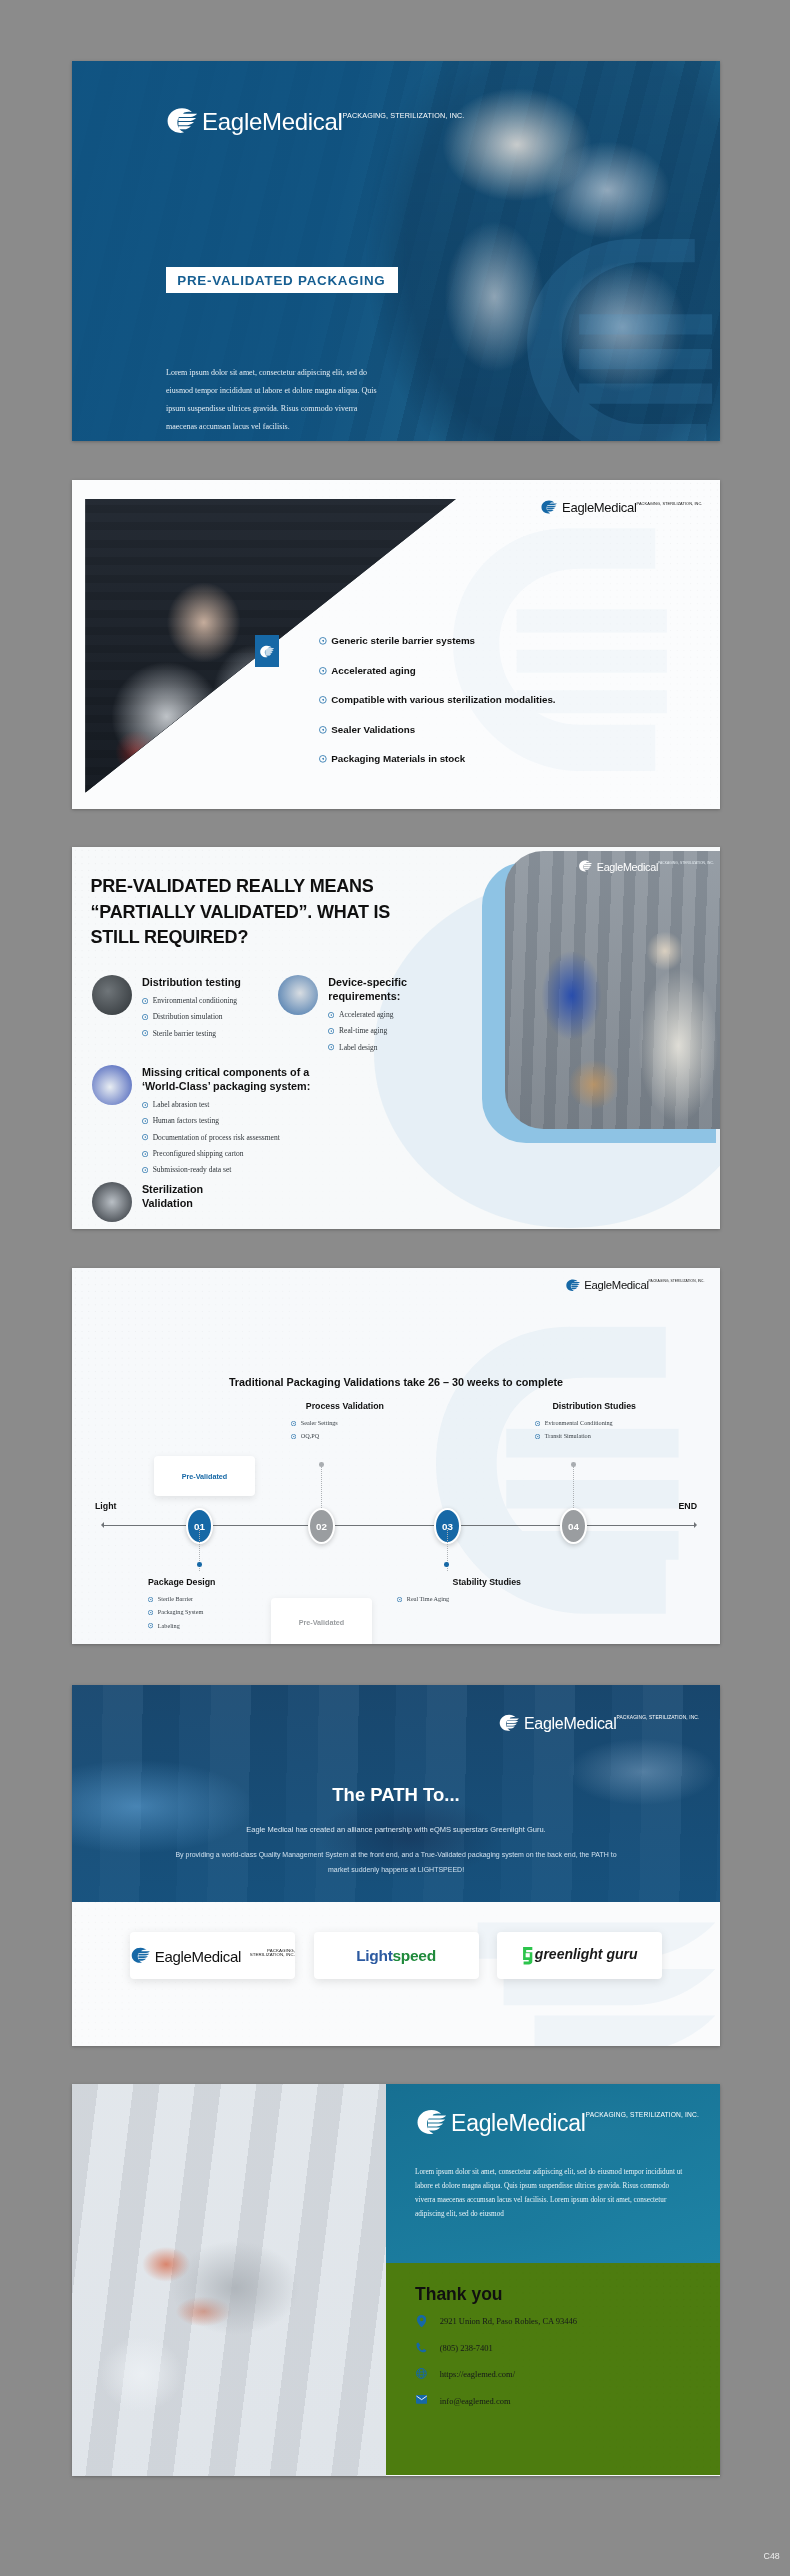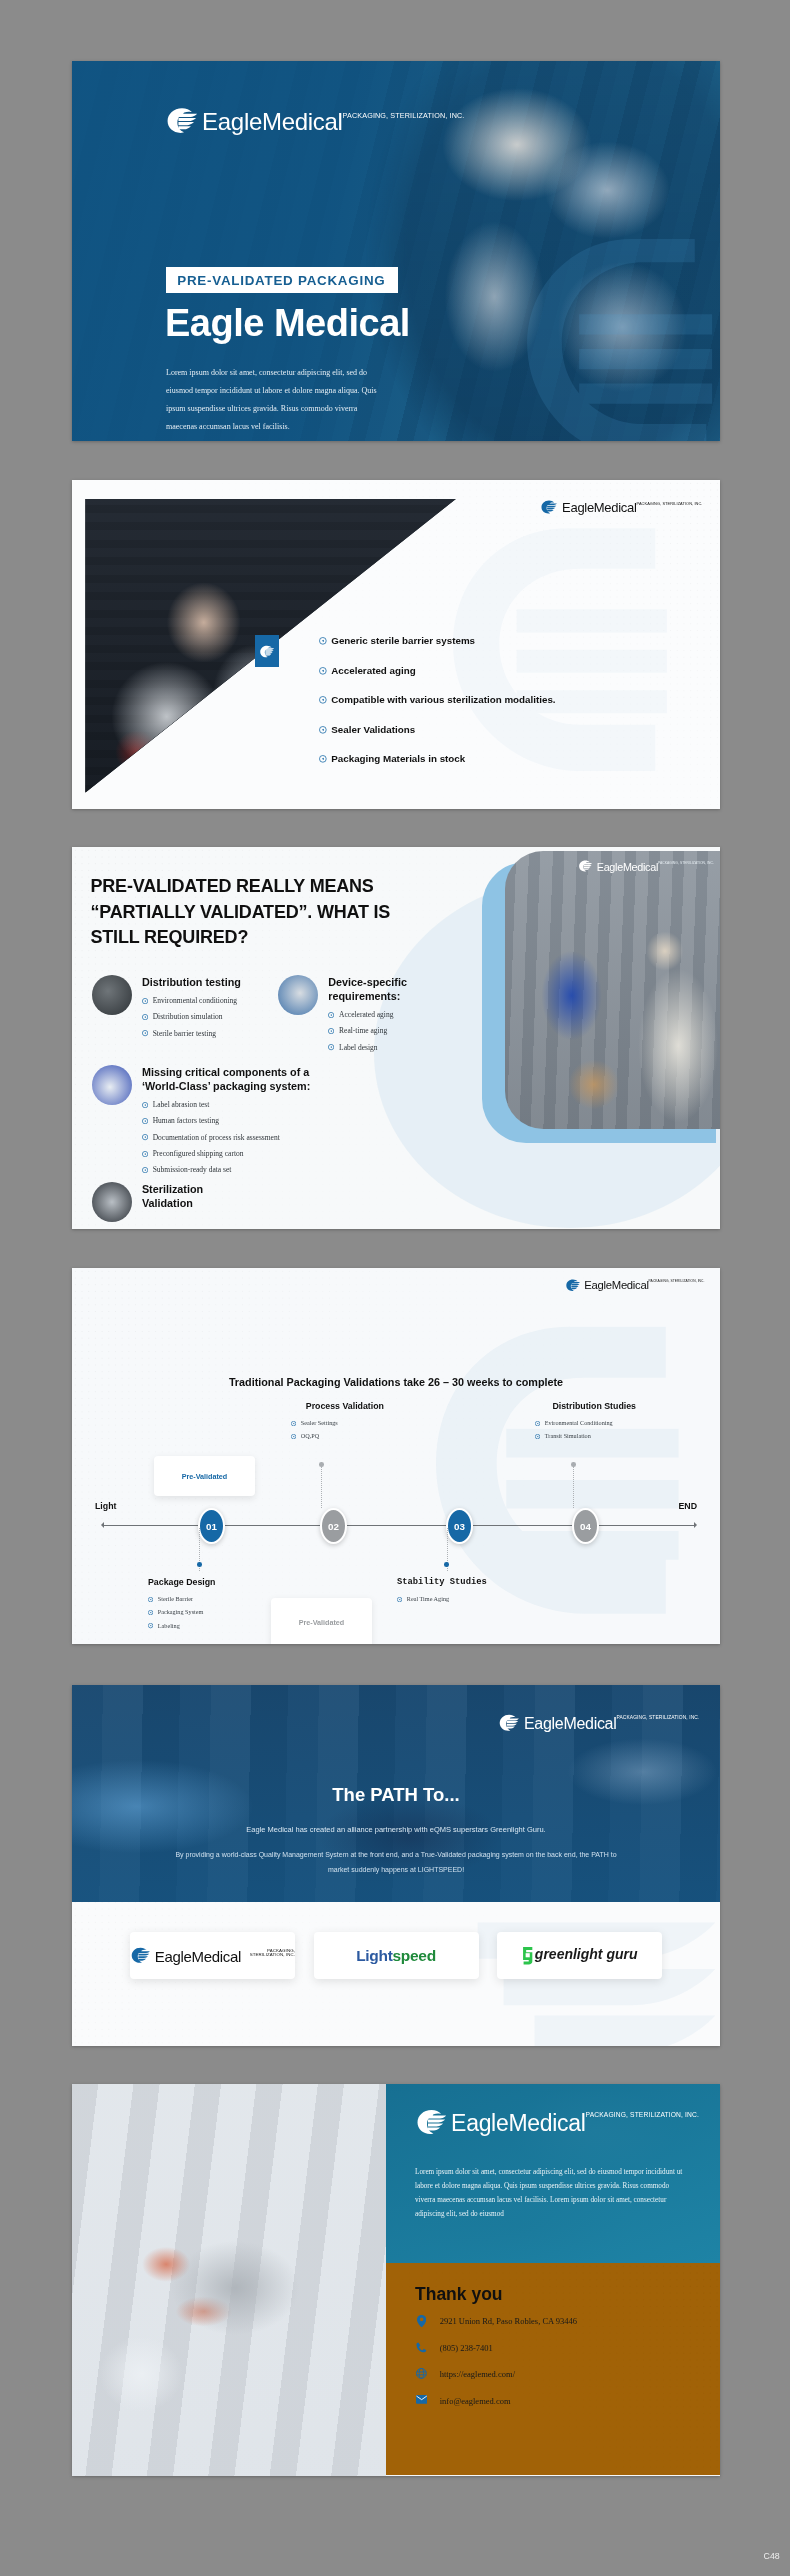--- a/index.html
+++ b/index.html
@@ -130,21 +130,21 @@
   .s4-title{ position:absolute; left:0; right:0; top:36px; text-align:center; font-size:20px; font-weight:700; color:#111; }
   .s4-sub{ position:absolute; left:0; right:0; top:108px; text-align:center; font-size:10.8px; font-weight:700; color:#111; }
   .s4-axis{ position:absolute; left:32px; right:26px; top:257px; height:1px; background:#6f7377; }
   .s4-axis:before,.s4-axis:after{ content:""; position:absolute; top:-2.6px; border:3.1px solid transparent; }
   .s4-axis:before{ left:-6.2px; border-right-color:#6f7377; }
   .s4-axis:after{ right:-6.2px; border-left-color:#6f7377; }
   .s4-start{ position:absolute; left:23px; top:233px; font-size:8.8px; font-weight:700; color:#111; }
   .s4-end{ position:absolute; right:23px; top:233px; font-size:8.8px; font-weight:700; color:#111; }
   .s4-node{ position:absolute; top:240px; width:27px; height:36px; border-radius:50%; border:2.6px solid #fff;
             display:flex; align-items:center; justify-content:center; color:#fff; font-size:9.8px; font-weight:700;
-            box-shadow:0 1.5px 5.2px rgba(0,0,0,.2);margin-left:12px; }
+            box-shadow:0 1.5px 5.2px rgba(0,0,0,.2); }
   .s4-node.on{ background:#1668a6; } .s4-node.off{ background:#9a9da0; }
   .s4-stem{ position:absolute; width:0; border-left:1px dotted #aeb2b6; }
   .s4-stem.up{ top:197px; height:43px; }
   .s4-stem.dn{ top:260px; height:43px; }
   .s4-cap{ position:absolute; width:4.6px; height:4.6px; border-radius:50%; }
   .s4-col{ position:absolute; width:124px; }
   .s4-col h4{ font-size:8.8px; font-weight:700; color:#111; margin-bottom:8.2px; text-align:right; }
   .s4-col li{ font-size:6.2px; color:#3c4349; margin-bottom:5.2px; font-family:"Liberation Serif", serif; }
   .s4-pv{ position:absolute; background:#fff; border-radius:4.1px; box-shadow:0 2.1px 7.2px rgba(0,0,0,.09);
           display:flex; align-items:center; justify-content:center; font-size:7.2px; font-weight:700; }
@@ -190,21 +190,21 @@
   #s6-blue{ position:absolute; left:314px; top:0; width:334px; height:179px; background:#1d7c9e; overflow:hidden; }
   #s6-blue:before{ content:""; position:absolute; inset:0;
     background:
       linear-gradient(160deg, rgba(22,110,145,.92), rgba(30,132,166,.9)),
       radial-gradient(ellipse 40% 40% at 62% 26%, rgba(150,195,215,.45), transparent 62%),
       radial-gradient(ellipse 50% 35% at 40% 80%, rgba(18,90,120,.6), transparent 66%);
   }
   .s6-logo{ position:absolute; left:29px; top:25px; z-index:2; }
   .s6-body{ position:absolute; left:29px; top:81px; width:275px; z-index:2;
             color:#eaf3f7; font-size:7.2px; line-height:1.95; font-family:"Liberation Serif", serif; }
-  #s6-panel{ position:absolute; left:314px; top:179px; width:334px; height:212px; background:#a16207; overflow:hidden; }
+  #s6-panel{ position:absolute; left:314px; top:179px; width:334px; height:212px; background:#4d7c0f; overflow:hidden; }
   .s6-thanks{ position:absolute; left:29px; top:20.6px; font-size:17.5px; font-weight:700; color:#101010; }
   .s6-contact{ position:absolute; left:29px; top:52px; width:268px; }
   .s6-row{ display:flex; align-items:flex-start; gap:11.3px; margin-bottom:14.4px; }
   .s6-row .ic{ flex:0 0 13.4px; display:flex; justify-content:center; }
   .s6-row .tx{ font-size:8.5px; color:#16181a; line-height:1.45; font-family:"Liberation Serif", serif; }
 
   .corner-tag{ position:absolute; right:11.3px; bottom:15.5px; color:#efefef; font-size:8.8px; }
 </style>
 </head>
 <body>
@@ -235,21 +235,20 @@
           <span class="word" style="font-size:24px;color:#fff;">Eagle</span>
           <span class="word" style="font-size:24px;color:#fff;">Medical</span>
         </span>
         <span class="sub" style="font-size:7.2px;color:#fff;margin-top:2.1px;">PACKAGING, STERILIZATION, INC.</span>
       </span>
     </div>
 
     <div class="s1-kicker">
       <span>PRE-VALIDATED PACKAGING</span>
     </div>
-    <h1 class="s1-title">Eagle Medical</h1>
     <p class="s1-body">Lorem ipsum dolor sit amet, consectetur adipiscing elit, sed do eiusmod tempor incididunt ut labore et dolore magna aliqua. Quis ipsum suspendisse ultrices gravida. Risus commodo viverra maecenas accumsan lacus vel facilisis.</p>
   </section>
 
   <section class="slide" id="slide2">
     <div class="dots tr"></div>
     <svg class="ghost-eagle" id="s2-eagle" viewBox="0 0 100 100">
       <g fill="#dce9f3" opacity=".85">
         <path d="M58 6C34 6 18 24 18 46c0 24 20 44 44 44h26V74H62c-16 0-28-13-28-28s12-26 28-26h26V6H58z"></path>
         <path d="M40 34h52v8H40zM40 48h52v8H40zM40 62h52v8H40z"></path>
       </g>
@@ -548,21 +547,21 @@
     <div class="s4-pv" style="left:199px;top:330px;width:101px;height:49px;color:#9a9da0;">
         <span>Pre-Validated</span>
       </div>
 
     <div class="s4-node on" style="left:362px;">
         <span>03</span>
       </div>
     <div class="s4-stem dn" style="left:375px;"></div>
     <div class="s4-cap" style="left:372px;top:294px;background:#1668a6;"></div>
     <div class="s4-col" style="left:325px;top:309px;">
-      <h4 style="text-align:left;font-family:Liberation Mono, monospace;">Stability Studies</h4>
+      <h4 style="text-align:right;">Stability Studies</h4>
       <ul class="blist">
         <li>
             <span class="bdot"><svg width="5.2" height="5.2" viewBox="0 0 16 16">
                 <circle cx="8" cy="8" r="7" fill="none" stroke="#1668a6" stroke-width="2"></circle>
                 <path d="M10 5.5 6 8l4 2.5z" fill="#1668a6"></path>
               </svg></span>
             <span>Real Time Aging</span>
           </li>
       </ul>
     </div>

